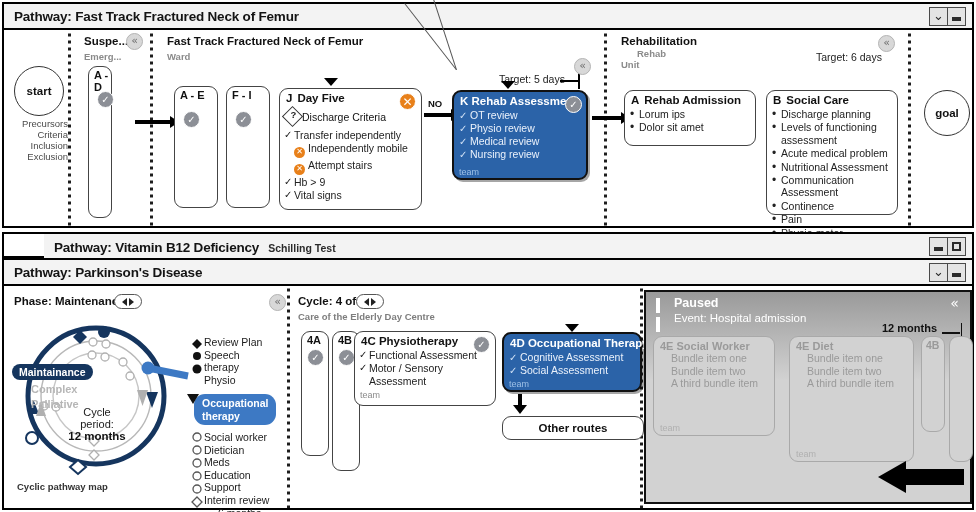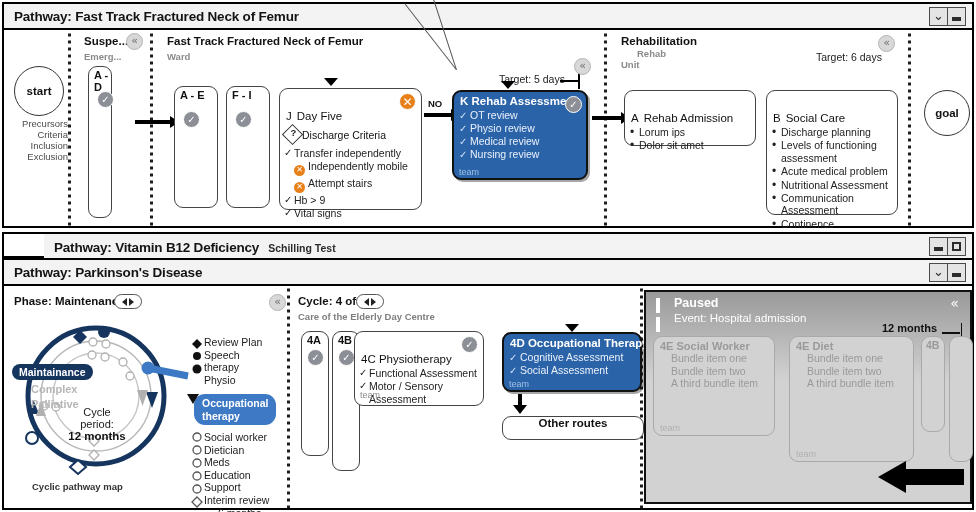--- a/index.html
+++ b/index.html
@@ -37,21 +37,21 @@
   .collapse{position:absolute;width:15px;height:15px;border-radius:50%;background:#d8d8d8;
             border:1px solid #b4b4b4;color:#6e6e6e;font-size:11px;line-height:13px;text-align:center;
             font-family:"DejaVu Sans",sans-serif;}
 
   
   .circ{position:absolute;border:1.5px solid #333;border-radius:50%;display:flex;align-items:center;
         justify-content:center;font-size:11.5px;font-weight:bold;color:#111;background:#fff;}
 
   
   .card{position:absolute;border:1.5px solid #444;border-radius:9px;background:#fff;box-sizing:border-box;}
-  .card .hd{font-size:11.5px;font-weight:normal;color:#111;padding:3px 0 0 6px;white-space:nowrap;margin-top:18px;}
+  .card .hd{font-size:11.5px;font-weight:bold;color:#111;padding:3px 0 0 6px;white-space:nowrap;}
   .card .hd .lt{margin-right:5px;}
   .card ul{margin:2px 0 0 0;padding:0 4px 0 14px;list-style:none;}
   .card li{font-size:10.5px;color:#222;line-height:12.4px;margin-bottom:1px;position:relative;}
   .card li.bul::before{content:"\2022";position:absolute;left:-9px;font-size:12px;}
   .card li.chk::before{content:"\2713";position:absolute;left:-10px;font-size:10px;color:#222;}
   .card .teamlbl{position:absolute;left:5px;bottom:2px;font-size:9px;color:#8a8a8a;}
 
   
   .slim{position:absolute;border:1.5px solid #444;border-radius:9px;background:#fff;box-sizing:border-box;}
   .slim .lt{font-size:11px;font-weight:bold;color:#111;padding:2px 0 0 5px;}
@@ -118,21 +118,21 @@
   .paused .pev{position:absolute;left:28px;top:20px;font-size:11.5px;color:#fff;}
   .pbars{position:absolute;left:10px;top:6px;width:13px;height:15px;}
   .pbars i{display:inline-block;width:4px;height:15px;background:#fff;margin-right:3px;}
   .ghostcard{position:absolute;border:1.5px solid #a9a9a9;border-radius:9px;background:#d2d2d2;box-sizing:border-box;}
   .ghostcard .hd{font-size:11px;font-weight:bold;color:#9a9a9a;padding:3px 0 0 6px;}
   .ghostcard .it{font-size:10.5px;color:#9a9a9a;line-height:12.6px;padding-left:17px;}
   .ghostcard .teamlbl{position:absolute;left:6px;bottom:2px;font-size:9px;color:#b0b0b0;}
   .ghostslim{position:absolute;border:1.5px solid #a9a9a9;border-radius:9px;background:#d2d2d2;box-sizing:border-box;}
   .ghostslim .lt{font-size:10.5px;font-weight:bold;color:#9a9a9a;padding:2px 0 0 4px;}
   .otherroutes{position:absolute;border:1.5px solid #444;border-radius:9px;background:#fff;
-               display:flex;align-items:flex-start;justify-content:center;font-size:11.5px;font-weight:bold;color:#111;}
+               display:flex;align-items:center;justify-content:center;font-size:11.5px;font-weight:bold;color:#111;}
   .hline{position:absolute;background:#000;}
 </style>
 </head>
 <body>
 
 <div id="root">
 
   <div class="win" style="top:2px;width:972px;height:226px;">
     <div class="titlebar">
       <span class="ttl">Pathway: Fast Track Fractured Neck of Femur</span>
@@ -338,21 +338,21 @@
 
       <div class="mpill" style="left:8px;top:78px;">Maintainance</div>
       <div style="position:absolute;left:27px;top:97px;font-size:11px;font-weight:bold;color:#b6b6b6;">Complex</div>
       <div style="position:absolute;left:27px;top:112px;font-size:11px;font-weight:bold;color:#b6b6b6;">Palliative</div>
 
       <div style="position:absolute;left:58px;top:120px;width:70px;text-align:center;">
         <div style="font-size:11px;color:#1b1b1b;">Cycle</div>
         <div style="font-size:11px;color:#1b1b1b;">period:</div>
         <div style="font-size:11.5px;font-weight:bold;color:#111;">12 months</div>
       </div>
-      <div style="position:absolute;left:28px;top:195px;font-size:9.5px;font-weight:bold;color:#333;">Cyclic pathway map</div>
+      <div style="position:absolute;left:13px;top:195px;font-size:9.5px;font-weight:bold;color:#333;">Cyclic pathway map</div>
 
       <div class="maplist" style="left:200px;top:50px;">
         <div>Review Plan</div>
         <div>Speech</div>
         <div>therapy</div>
         <div>Physio</div>
       </div>
       <svg width="16" height="60" style="position:absolute;left:186px;top:50px;">
         <polygon points="7,3 12,8 7,13 2,8" fill="#111"></polygon>
         <circle cx="7" cy="20" r="4" fill="#111"></circle>
@@ -393,21 +393,21 @@
 
       <div class="slim" style="left:297px;top:45px;width:28px;height:125px;">
         <div class="lt">4A</div>
         <div class="badge ok" style="left:5px;top:17px;">✓</div>
       </div>
       <div class="slim" style="left:328px;top:45px;width:28px;height:140px;">
         <div class="lt">4B</div>
         <div class="badge ok" style="left:5px;top:17px;">✓</div>
       </div>
 
-      <div class="card" style="left:350px;top:45px;width:130px;height:75px;">
+      <div class="card" style="left:350px;top:45px;width:142px;height:75px;">
         <div class="hd">4C Physiotherapy</div>
         <ul>
           <li class="chk">Functional Assessment</li>
           <li class="chk">Motor / Sensory Assessment</li>
         </ul>
         <div class="teamlbl" style="bottom:5px;">team</div>
         <div class="badge ok" style="right:5px;top:4px;">✓</div>
       </div>
 
       <div class="dtri" style="left:561px;top:38px;"></div>

